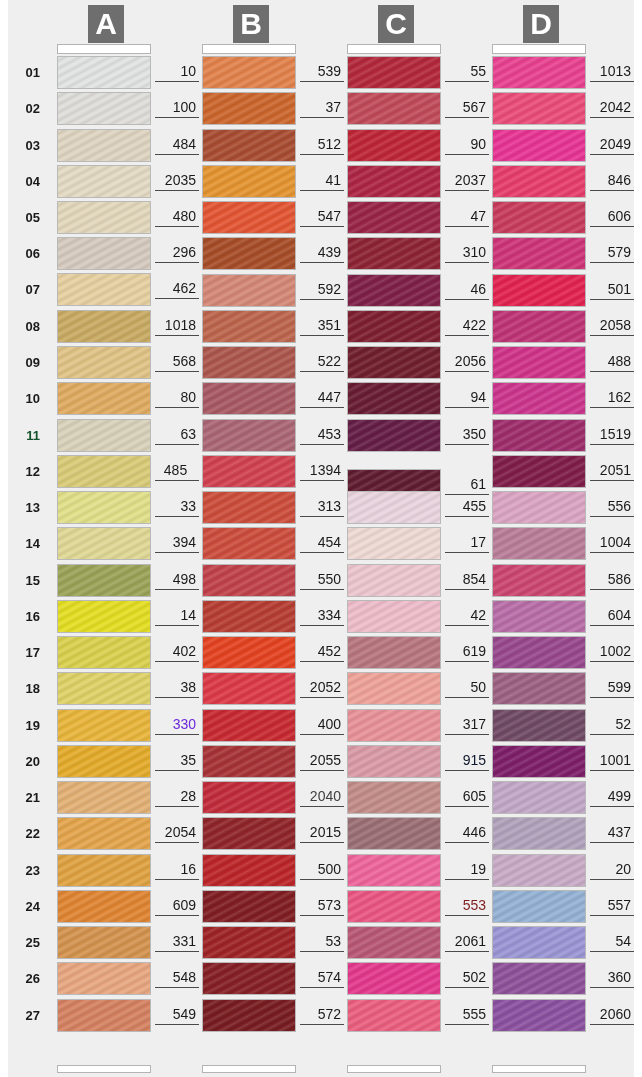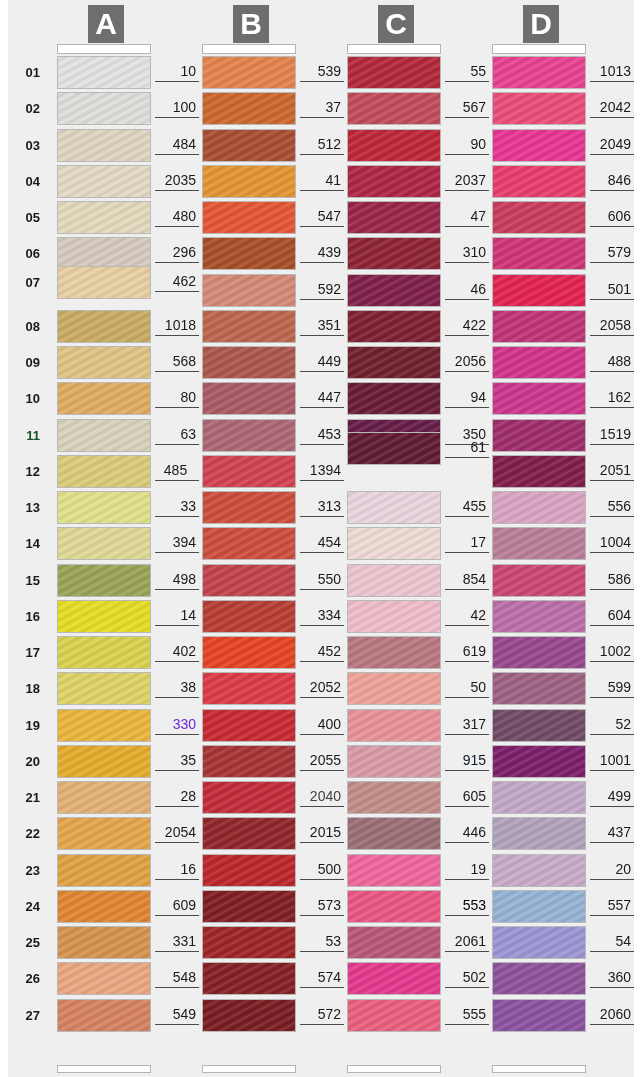--- a/index.html
+++ b/index.html
@@ -144,21 +144,21 @@
         </div>
         <div class="row" style="top: 193.25px;">
           <div class="row-num" style="color: rgb(26, 26, 26);">06</div>
           <div class="swatch" style="height: 33px; background: rgb(217, 205, 192);">
             <span class="sheen"></span>
           </div>
           <div class="code">
             <span class="code-inner" style="color: rgb(26, 26, 26); border-bottom-color: rgb(74, 74, 74);">296</span>
           </div>
         </div>
-        <div class="row" style="top: 222px;">
+        <div class="row" style="top: 229px;">
           <div class="row-num" style="color: rgb(26, 26, 26);">07</div>
           <div class="swatch" style="height: 33px; background: rgb(236, 211, 161);">
             <span class="sheen"></span>
           </div>
           <div class="code">
             <span class="code-inner" style="color: rgb(26, 26, 26); border-bottom-color: rgb(74, 74, 74);">462</span>
           </div>
         </div>
         <div class="row" style="top: 265.75px;">
           <div class="row-num" style="color: rgb(26, 26, 26);">08</div>
@@ -406,21 +406,21 @@
           </div>
           <div class="code">
             <span class="code-inner" style="color: rgb(26, 26, 26); border-bottom-color: rgb(74, 74, 74);">351</span>
           </div>
         </div>
         <div class="row" style="top: 302px;">
           <div class="swatch" style="height: 33px; background: rgb(173, 81, 70);">
             <span class="sheen"></span>
           </div>
           <div class="code">
-            <span class="code-inner" style="color: rgb(26, 26, 26); border-bottom-color: rgb(74, 74, 74);">449</span>
+            <span class="code-inner" style="color: rgb(26, 26, 26); border-bottom-color: rgb(74, 74, 74);">522</span>
           </div>
         </div>
         <div class="row" style="top: 338.25px;">
           <div class="swatch" style="height: 33px; background: rgb(168, 84, 95);">
             <span class="sheen"></span>
           </div>
           <div class="code">
             <span class="code-inner" style="color: rgb(26, 26, 26); border-bottom-color: rgb(74, 74, 74);">447</span>
           </div>
         </div>
@@ -645,21 +645,21 @@
           </div>
         </div>
         <div class="row" style="top: 374.5px;">
           <div class="swatch" style="height: 33px; background: rgb(97, 20, 64);">
             <span class="sheen"></span>
           </div>
           <div class="code">
             <span class="code-inner" style="color: rgb(26, 26, 26); border-bottom-color: rgb(74, 74, 74);">350</span>
           </div>
         </div>
-        <div class="row" style="top: 388px;">
+        <div class="row" style="top: 425px;">
           <div class="swatch" style="height: 33px; background: rgb(91, 18, 40);">
             <span class="sheen"></span>
           </div>
           <div class="code">
             <span class="code-inner" style="color: rgb(26, 26, 26); border-bottom-color: rgb(74, 74, 74);">61</span>
           </div>
         </div>
         <div class="row" style="top: 447px;">
           <div class="swatch" style="height: 33px; background: rgb(238, 216, 226);">
             <span class="sheen"></span>
@@ -746,21 +746,21 @@
           </div>
           <div class="code">
             <span class="code-inner" style="color: rgb(26, 26, 26); border-bottom-color: rgb(74, 74, 74);">19</span>
           </div>
         </div>
         <div class="row" style="top: 845.75px;">
           <div class="swatch" style="height: 33px; background: rgb(239, 80, 128);">
             <span class="sheen"></span>
           </div>
           <div class="code">
-            <span class="code-inner" style="color: #000000; border-bottom-color: rgb(74, 74, 74);">553</span>
+            <span class="code-inner" style="color: #7f1d1d; border-bottom-color: rgb(74, 74, 74);">553</span>
           </div>
         </div>
         <div class="row" style="top: 882px;">
           <div class="swatch" style="height: 33px; background: rgb(186, 82, 115);">
             <span class="sheen"></span>
           </div>
           <div class="code">
             <span class="code-inner" style="color: rgb(26, 26, 26); border-bottom-color: rgb(74, 74, 74);">2061</span>
           </div>
         </div>

